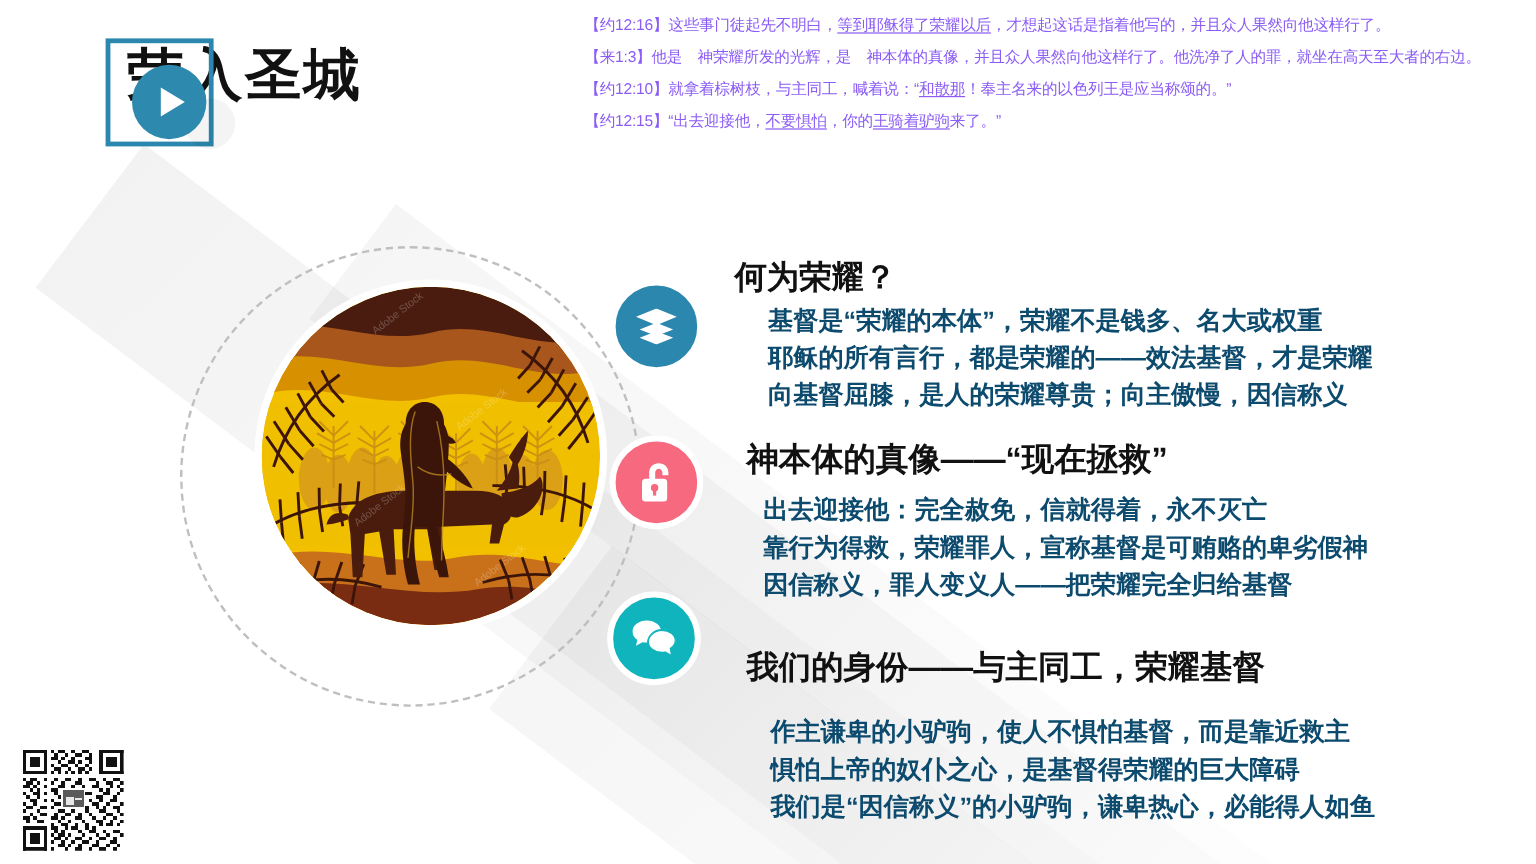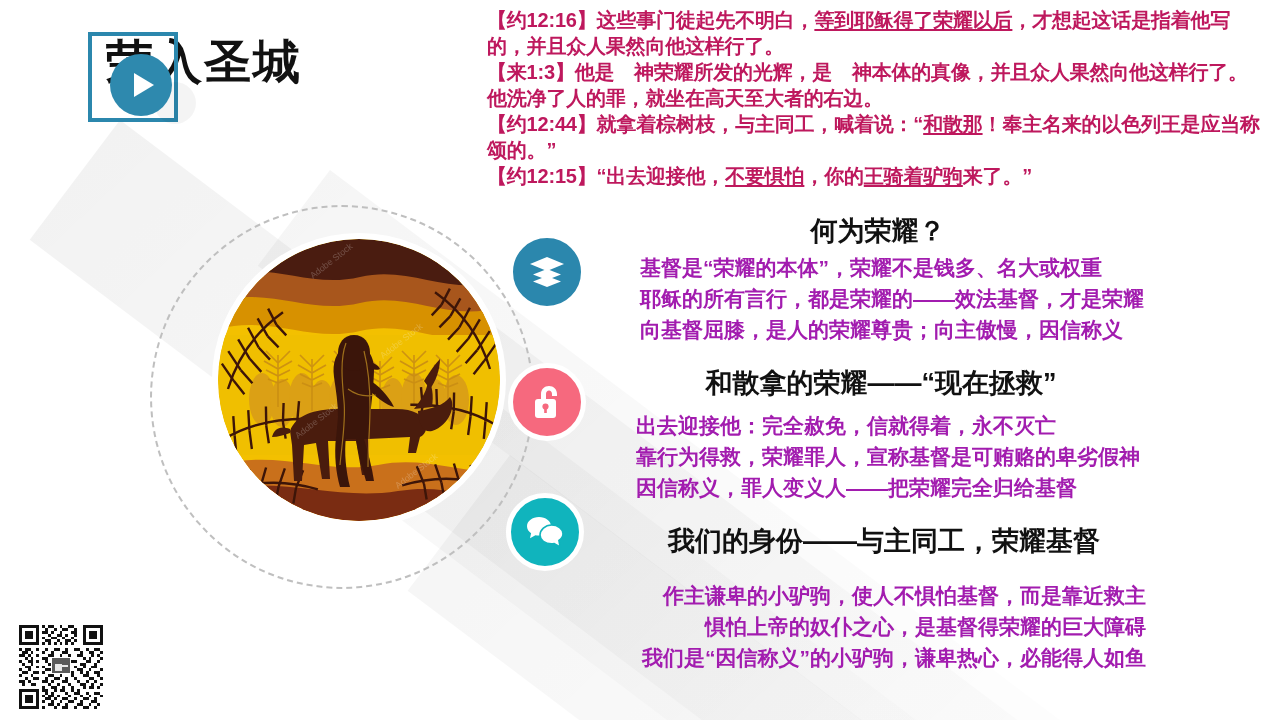--- a/index.html
+++ b/index.html
@@ -99,23 +99,23 @@
 
   
   .scripture {
     position: absolute;
     left: 487px; top: 8px;
     width: 776px;
     z-index: 6;
   }
   .scripture p {
     margin: 0 0 1px 0;
-    color: #be185d;
-    font-weight: bold;
-    font-size: 20px;
+    color: #8b5cf6;
+    font-weight: normal;
+    font-size: 13px;
     line-height: 25.5px;
     letter-spacing: -0.2px;
   }
   .scripture u { text-decoration: underline; text-underline-offset: 2px; }
 
   
   .dashed-ring {
     position: absolute;
     left: 150px; top: 205px;
     width: 380px; height: 380px;
@@ -153,42 +153,41 @@
 
   
   .section { position: absolute; z-index: 7; }
   .sec-head {
     color: #111111;
     font-weight: bold;
     font-size: 27px;
     line-height: 34px;
     white-space: nowrap;
     margin: 0;
-    text-align: center;
   }
   .sec-line {
-    color: #a21caf;
+    color: #0c4a6e;
     font-weight: bold;
     font-size: 21px;
     line-height: 31px;
     white-space: nowrap;
     margin: 0;
   }
 
   .section-1 { left: 612px; top: 214px; }
   .section-1 .sec-head { margin-bottom: 4px; }
   .section-1 .sec-lines { padding-left: 28px; }
 
   .section-2 { left: 622px; top: 366px; }
   .section-2 .sec-head { margin-bottom: 10px; }
   .section-2 .sec-lines { padding-left: 14px; }
 
-  .section-3 { left: 622px; top: 524px; }
+  .section-3 { left: 622px; top: 539px; }
   .section-3 .sec-head { margin-bottom: 22px; }
-  .section-3 .sec-lines { padding-left: 20px; text-align: right; }
+  .section-3 .sec-lines { padding-left: 20px; }
 
   
   .qr {
     position: absolute;
     left: 19px; top: 625px;
     width: 84px; height: 84px;
     z-index: 9;
   }
   .qr svg { display: block; }
 </style>
@@ -208,21 +207,21 @@
     <div class="logo-frame"></div>
     <div class="logo-circle">
       <div class="tri"></div>
     </div>
   </div>
   <div class="slide-title">荣入圣城</div>
 
   <div class="scripture" id="scripture-block">
       <p><span>【约12:16】</span><span>这些事门徒起先不明白，</span><u>等到耶稣得了荣耀以后</u><span>，才想起这话是指着他写的，并且众人果然向他这样行了。</span></p>
       <p><span>【来1:3】</span><span>他是　神荣耀所发的光辉，是　神本体的真像，并且众人果然向他这样行了。他洗净了人的罪，就坐在高天至大者的右边。</span></p>
-      <p><span>【约12:44】</span><span>就拿着棕树枝，与主同工，喊着说：“</span><u>和散那</u><span>！奉主名来的以色列王是应当称颂的。”</span></p>
+      <p><span>【约12:10】</span><span>就拿着棕树枝，与主同工，喊着说：“</span><u>和散那</u><span>！奉主名来的以色列王是应当称颂的。”</span></p>
       <p><span>【约12:15】</span><span>“出去迎接他，</span><u>不要惧怕</u><span>，你的</span><u>王骑着驴驹</u><span>来了。”</span></p>
     </div>
 
   <div class="dashed-ring"></div>
 
   <div class="photo-circle">
     <svg width="282" height="282" viewBox="0 0 282 282" xmlns="http://www.w3.org/2000/svg" aria-hidden="true">
       <defs>
         <clipPath id="circClip">
             <circle cx="141" cy="141" r="141"></circle>
@@ -388,21 +387,21 @@
   <div class="section section-1">
     <p class="sec-head">何为荣耀？</p>
     <div class="sec-lines">
       <p class="sec-line">基督是“荣耀的本体”，荣耀不是钱多、名大或权重</p>
       <p class="sec-line">耶稣的所有言行，都是荣耀的——效法基督，才是荣耀</p>
       <p class="sec-line">向基督屈膝，是人的荣耀尊贵；向主傲慢，因信称义</p>
     </div>
   </div>
 
   <div class="section section-2">
-    <p class="sec-head">和散拿的荣耀——“现在拯救”</p>
+    <p class="sec-head">神本体的真像——“现在拯救”</p>
     <div class="sec-lines">
       <p class="sec-line">出去迎接他：完全赦免，信就得着，永不灭亡</p>
       <p class="sec-line">靠行为得救，荣耀罪人，宣称基督是可贿赂的卑劣假神</p>
       <p class="sec-line">因信称义，罪人变义人——把荣耀完全归给基督</p>
     </div>
   </div>
 
   <div class="section section-3">
     <p class="sec-head">我们的身份——与主同工，荣耀基督</p>
     <div class="sec-lines">

